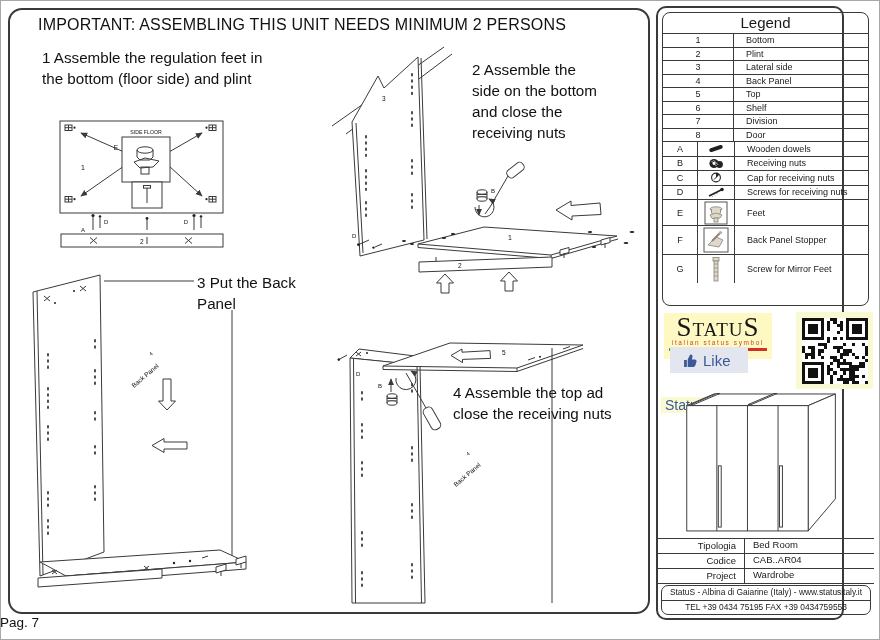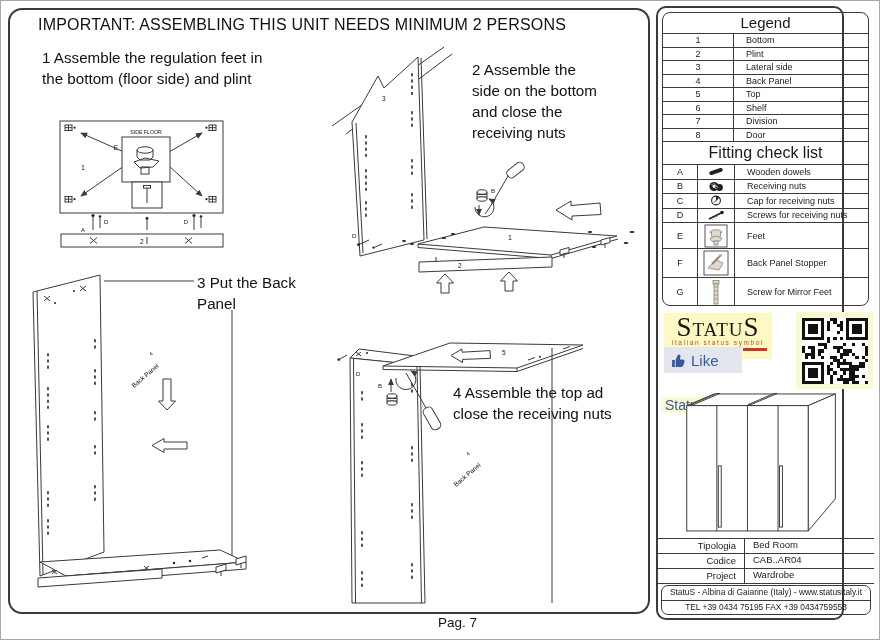--- a/index.html
+++ b/index.html
@@ -10,21 +10,21 @@
   
   .main-panel{position:absolute;left:8px;top:8px;width:638px;height:602px;
               border:2px solid #3a3a3a;border-radius:14px;background:#fff;}
   .page-title{position:absolute;left:38px;top:16px;font-size:16px;letter-spacing:.2px;
               white-space:nowrap;color:#111;}
   .step-text{position:absolute;font-size:15.2px;line-height:1.38;white-space:pre-line;color:#111;}
   .step1{left:42px;top:48px;}
   .step2{left:472px;top:60px;}
   .step3{left:197px;top:273px;}
   .step4{left:453px;top:383px;}
-  .pag{position:absolute;left:0;right:0;top:615px;text-align:center;font-size:13.5px;color:#111;margin-left:35px;}
+  .pag{position:absolute;left:0;right:0;top:615px;font-size:13.5px;color:#111;}
 
   
   svg.diag{position:absolute;overflow:visible;}
   .diag line,.diag path,.diag rect,.diag polygon,.diag ellipse,.diag circle{
       stroke:#3a3a3a;stroke-width:1;fill:none;}
   .diag .fillw{fill:#fff;}
   .diag .blk{fill:#222;stroke:none;}
   .diag .dots{stroke-dasharray:1.6 4.6;stroke-width:1.8;stroke-linecap:round;}
   .diag text{stroke:none;fill:#111;font-family:"Liberation Sans",sans-serif;}
   .gray{fill:#ded9cb;stroke:#8a8376;stroke-width:.8;}
@@ -48,22 +48,22 @@
           display:flex;align-items:center;justify-content:center;flex:none;}
   .fit-label{padding-left:12px;}
 
   .logo{position:absolute;left:6px;top:305px;width:108px;height:46px;background:#fef9c3;
         text-align:center;padding-top:1px;box-sizing:border-box;}
   .logo-text{font-family:"Liberation Serif","DejaVu Serif",serif;font-variant:small-caps;
              font-size:27px;line-height:26px;letter-spacing:1px;color:#151515;}
   .tagline{font-size:6.5px;letter-spacing:1.6px;color:#bf4b32;margin-top:-1px;}
   .flagbar{height:3px;margin:2px 5px 0 5px;
            background:linear-gradient(to right,#3f9b42 0 24%,#eceadb 24% 76%,#cf3227 76% 100%);}
-  .like-badge{position:absolute;left:6px;top:339px;width:78px;height:26px;background:#e3e6ef;
-              display:flex;align-items:center;padding-left:7px;box-sizing:border-box;}
+  .like-badge{position:absolute;left:12px;top:339px;width:78px;height:26px;background:#e3e6ef;
+              display:flex;align-items:center;padding-left:13px;box-sizing:border-box;}
   .like-label{font-size:15px;color:#3b5998;margin-left:5px;}
   .company{position:absolute;left:3px;top:365px;font-size:14px;color:#3b5998;
            background:#fafad2;padding:0 4px;margin-top:24px;}
   .qr-wrap{position:absolute;left:138px;top:304px;width:77px;height:77px;background:#fafad2;
            display:flex;align-items:center;justify-content:center;}
 
   .info-table{position:absolute;left:0;top:530px;width:216px;border-top:1px solid #3a3a3a;}
   .info-row{display:flex;height:14px;border-bottom:1px solid #3a3a3a;font-size:9.5px;align-items:flex-start;}
   .info-label{width:78px;text-align:right;padding-right:8px;border-right:1px solid #3a3a3a;
               align-self:stretch;line-height:14px;flex:none;}
@@ -345,21 +345,20 @@
       </div>
     <div class="lg-row">
         <div class="lg-num">7</div>
         <div class="lg-label">Division</div>
       </div>
     <div class="lg-row">
         <div class="lg-num">8</div>
         <div class="lg-label">Door</div>
       </div>
 
-    <div class="fit-title">Fitting check list</div>
     <div class="fit-row sm">
       <div class="fit-key">A</div>
       <div class="fit-ic">
           <svg width="22" height="13">
             <rect x="4" y="4.5" width="14" height="4" rx="2" fill="#222" transform="rotate(-18 11 6.5)"></rect>
           </svg>
         </div>
       <div class="fit-label">Wooden dowels</div>
     </div>
     <div class="fit-row sm">

